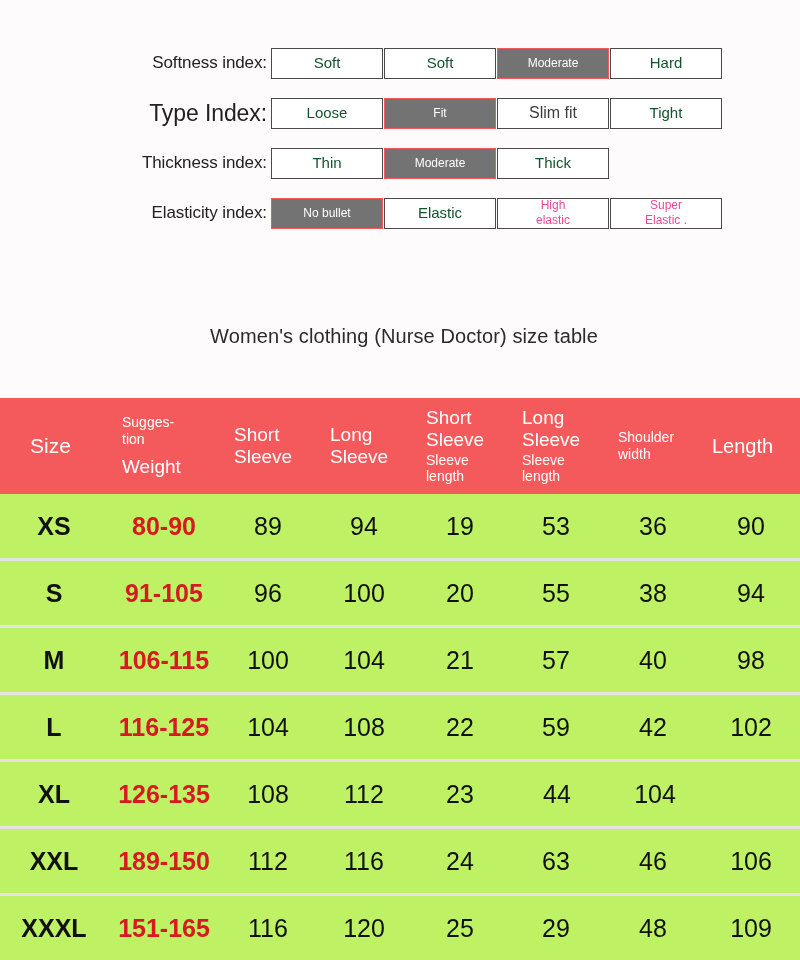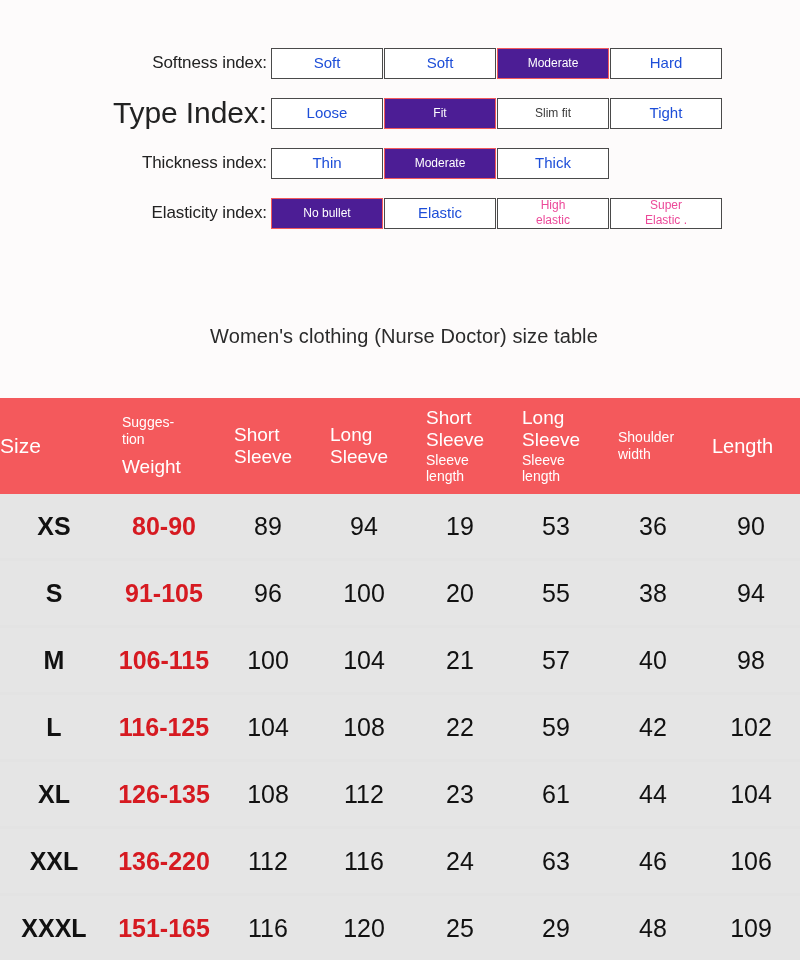--- a/index.html
+++ b/index.html
@@ -33,55 +33,55 @@
     width: 235px;
     text-align: right;
     padding-right: 4px;
     box-sizing: border-box;
     font-size: 17px;
     color: #222;
     letter-spacing: -0.1px;
     white-space: nowrap;
   }
   .index-label.big {
-    font-size: 30px;
+    font-size: 23px;
   }
   .index-cells {
     display: flex;
     height: 31px;
   }
   .index-cell {
     width: 112px;
     height: 31px;
     box-sizing: border-box;
     border: 1.6px solid #4a4a4a;
     margin-left: 1px;
     background: #ffffff;
     display: flex;
     flex-direction: column;
     align-items: center;
     justify-content: center;
     font-size: 15px;
-    color: #1d4ed8;
+    color: #14532d;
     line-height: 1.05;
     white-space: pre-line;
     text-align: center;
   }
   .index-cell:first-child { margin-left: 0; }
   .index-cell.small {
-    font-size: 12px;
+    font-size: 16px;
     color: #3b3b3b;
   }
   .index-cell.two-line {
     font-size: 12px;
     line-height: 1.25;
     color: #ec4899;
   }
   .index-cell.active {
-    background: #4c1d95;
+    background: #737373;
     border-color: #f2595b;
     color: #ffffff;
     font-size: 12px;
   }
 
   
   #table-title {
     position: absolute;
     left: 4px;
     top: 325px;
@@ -134,32 +134,32 @@
     font-size: 19px;
     line-height: 1.18;
   }
   #table-header .hdr-sub {
     font-size: 14px;
     line-height: 1.2;
   }
   #table-header .hdr-gap { height: 8px; }
   #table-header .cell.size-col {
     font-size: 21px;
-    padding-left: 0;
+    padding-left: 30px;
   }
   #table-header .cell.len-col {
     font-size: 20px;
     padding-left: 10px;
   }
 
   .data-row {
     height: 64px;
     align-items: center;
     border-bottom: 3px solid #e3e3e3;
-    background: #e5e5e5;
+    background: #bef264;
   }
   .data-row .cell {
     display: flex;
     align-items: center;
     justify-content: center;
     height: 64px;
     font-size: 25px;
     color: #111111;
   }
   .data-row .cell.size-cell {
@@ -276,27 +276,26 @@
         <div class="cell col-5">59</div>
         <div class="cell col-6">42</div>
         <div class="cell col-7">102</div>
       </div>
       <div class="size-row data-row">
         <div class="cell col-0 size-cell">XL</div>
         <div class="cell col-1 weight-cell">126-135</div>
         <div class="cell col-2">108</div>
         <div class="cell col-3">112</div>
         <div class="cell col-4">23</div>
-        <div class="cell col-5">61</div>
         <div class="cell col-6">44</div>
         <div class="cell col-7">104</div>
       </div>
       <div class="size-row data-row">
         <div class="cell col-0 size-cell">XXL</div>
-        <div class="cell col-1 weight-cell">136-220</div>
+        <div class="cell col-1 weight-cell">189-150</div>
         <div class="cell col-2">112</div>
         <div class="cell col-3">116</div>
         <div class="cell col-4">24</div>
         <div class="cell col-5">63</div>
         <div class="cell col-6">46</div>
         <div class="cell col-7">106</div>
       </div>
       <div class="size-row data-row">
         <div class="cell col-0 size-cell">XXXL</div>
         <div class="cell col-1 weight-cell">151-165</div>

